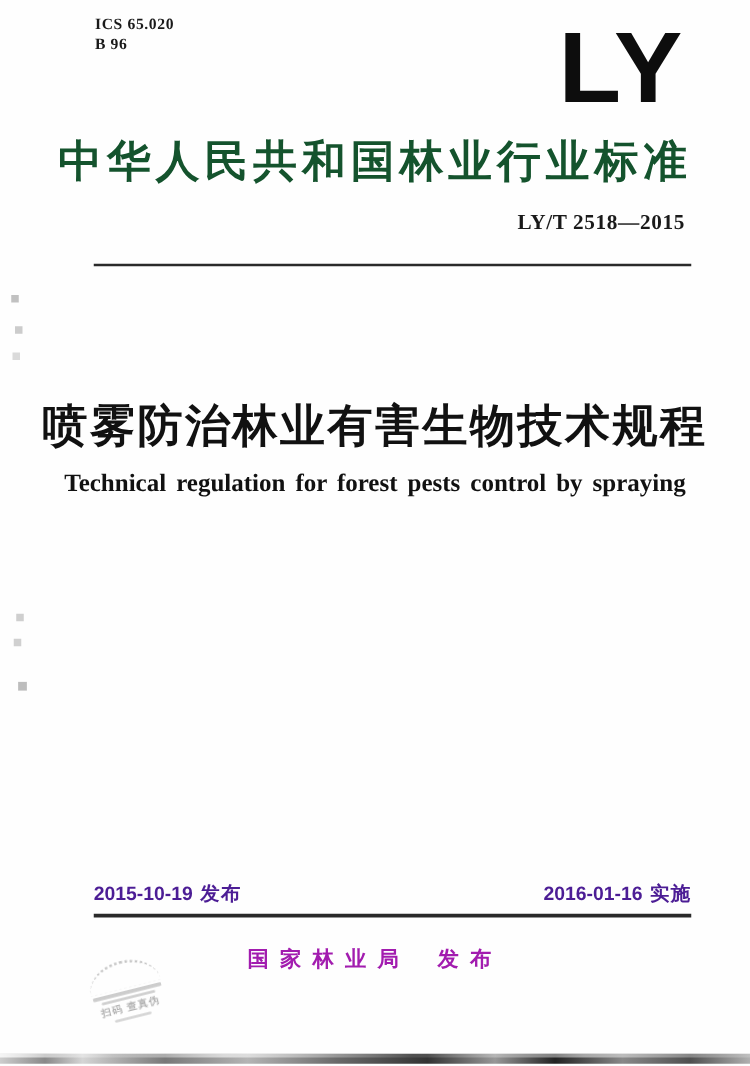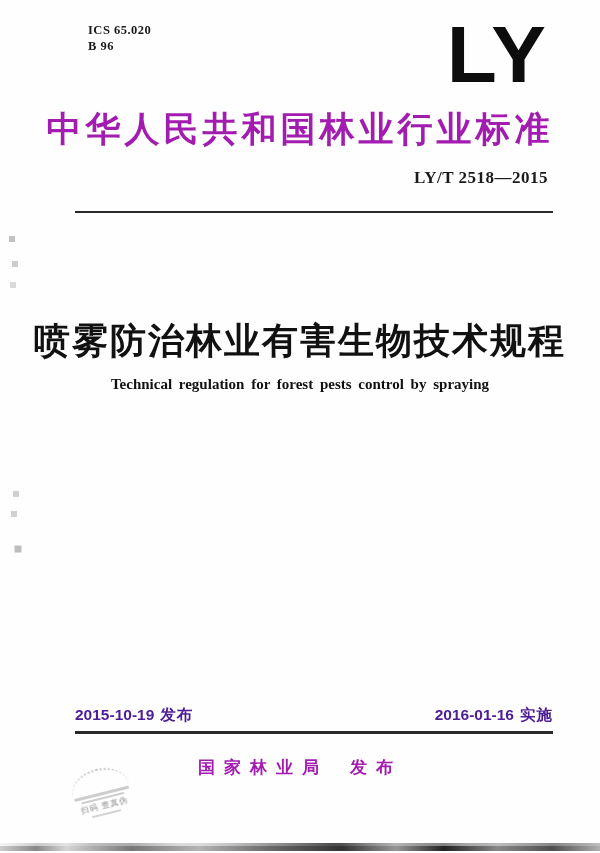--- a/index.html
+++ b/index.html
@@ -8,39 +8,38 @@
     width:600px;height:853px;
     margin:0 auto;
     background:#fefefe;
     overflow:hidden;
     font-family:"Liberation Sans","DejaVu Sans",sans-serif;
     color:#1a1a1a;
   }
   .serif{font-family:"Liberation Serif","DejaVu Serif",serif;}
 
   .ics-block{
-    position:absolute;left:76px;top:22px;
+    position:absolute;left:76px;top:11px;
     font-size:12.5px;font-weight:bold;line-height:16px;
     letter-spacing:.5px;
-    margin-left:12px;
   }
   .logo{
     position:absolute;right:52px;top:14px;
     font-size:82px;font-weight:bold;
     letter-spacing:2px;line-height:1;
     transform:scaleY(.98);
     color:#0d0d0d;
   }
   .category-title{
     position:absolute;left:0;right:0;top:106px;
     text-align:center;
     font-size:35px;font-weight:bold;
     letter-spacing:4px;
     white-space:nowrap;
-    color:#a21caf;
+    color:#14532d;
   }
   .std-number{
     position:absolute;right:52px;top:168px;
     font-size:17px;font-weight:bold;
     letter-spacing:.5px;
   }
   .rule-top{
     position:absolute;left:75px;right:47px;top:211px;
     height:2px;background:#2a2a2a;
   }
@@ -48,21 +47,21 @@
     position:absolute;left:0;right:0;top:317px;
     text-align:center;
     font-size:36px;font-weight:bold;
     letter-spacing:2px;
     white-space:nowrap;
     color:#111;
   }
   .doc-title-en{
     position:absolute;left:0;right:0;top:376px;
     text-align:center;
-    font-size:15px;font-weight:bold;
+    font-size:20px;font-weight:bold;
     word-spacing:3px;
     color:#111;
   }
   .date-row{
     position:absolute;left:75px;right:47px;top:705px;
     display:flex;justify-content:space-between;align-items:baseline;
     font-size:15.5px;font-weight:bold;
     color:#4c1d95;
   }
   .date-row .lbl{margin-left:6px;letter-spacing:1px;}

